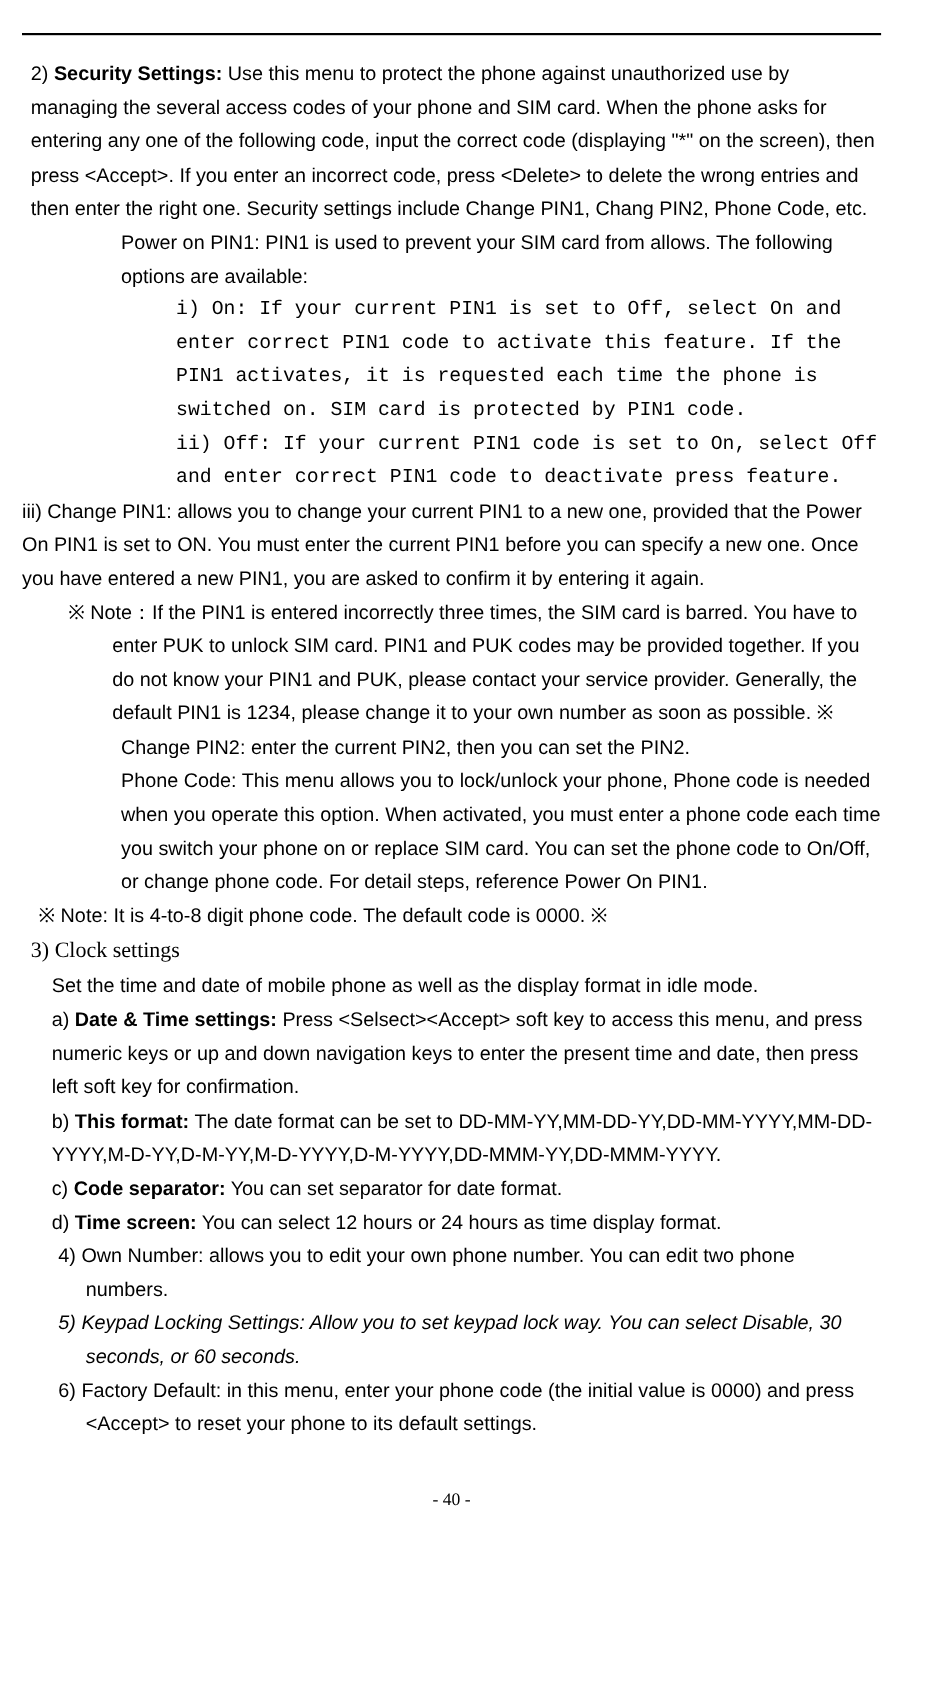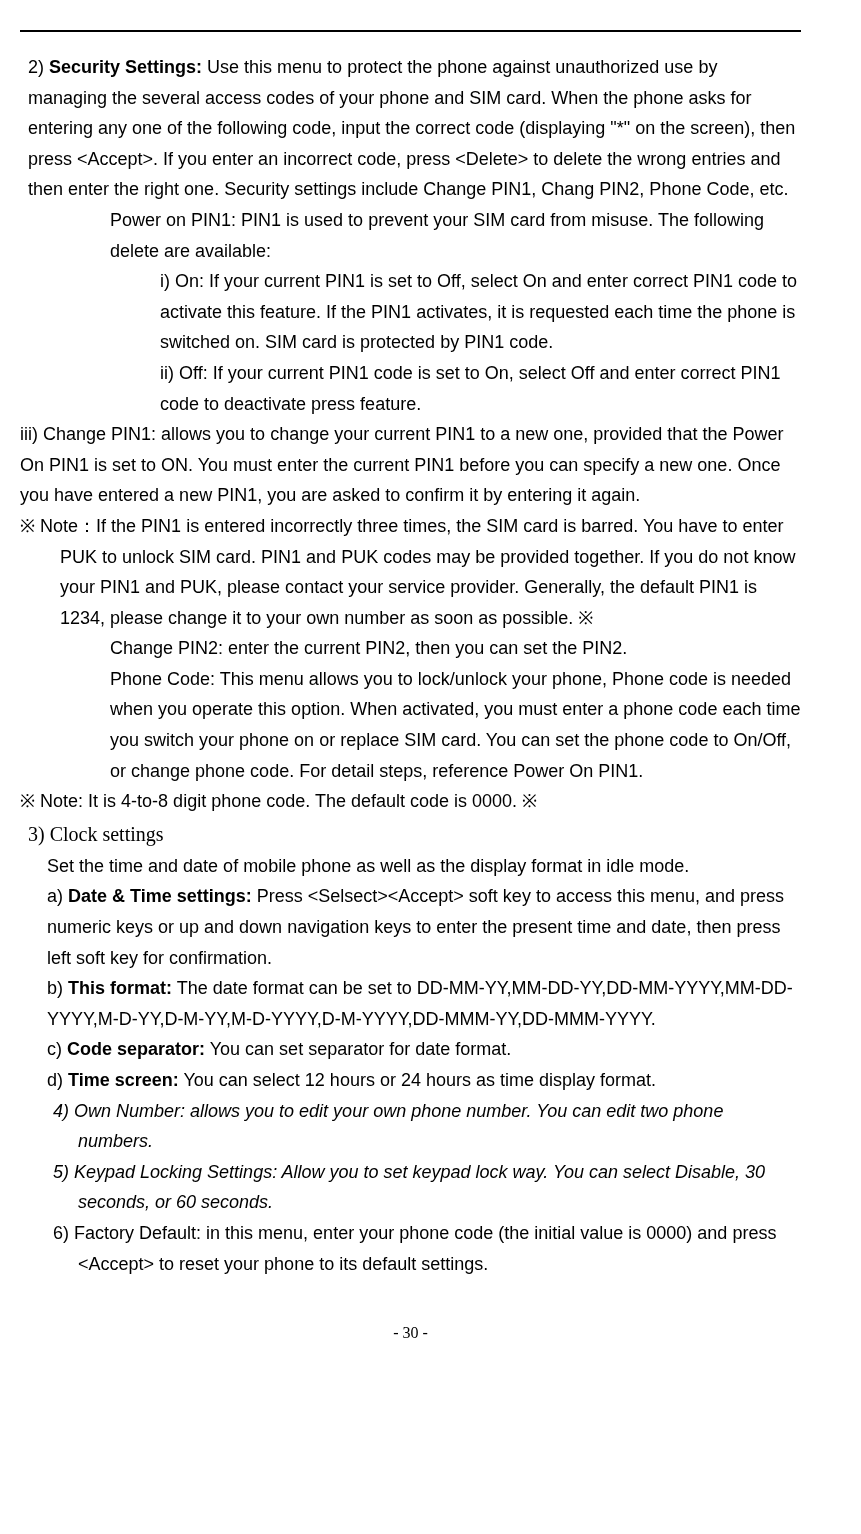--- a/index.html
+++ b/index.html
@@ -12,64 +12,64 @@
       width: 821px;
       box-sizing: border-box;
     }
     .top-border {
       border-top: 2px solid #000;
       margin-bottom: 20px;
     }
     .indent-1 { margin-left: 8px; }
     .indent-2 { margin-left: 27px; }
     .indent-3 { margin-left: 90px; }
-    .indent-4 { margin-left: 140px; }
+    .indent-4 { margin-left: 140px; font-family: Liberation Mono, monospace; }
     .bold { font-weight: bold; }
     .serif { font-family: 'Times New Roman', serif; font-size: 20px; }
     .page-number {
       text-align: center;
       margin-top: 40px;
       font-family: 'Times New Roman', serif;
       font-size: 16px;
     }
     p { margin: 0; }
     .note { margin-left: 0; }
   </style>
 </head>
 <body>
 
 <div class="top-border"></div>
 
 <p class="indent-1">
   <span>2)  </span><span class="bold">Security Settings:</span><span> Use this menu to protect the phone against unauthorized use by managing the several access codes of your phone and SIM card. When the phone asks for entering any one of the following code, input the correct code (displaying "*" on the screen), then press &lt;Accept&gt;. If you enter an incorrect code, press &lt;Delete&gt; to delete the wrong entries and then enter the right one. Security settings include Change PIN1, Chang PIN2, Phone Code, etc.</span>
 </p>
 
-<p class="indent-3">Power on PIN1: PIN1 is used to prevent your SIM card from misuse. The following delete are available:</p>
+<p class="indent-3">Power on PIN1: PIN1 is used to prevent your SIM card from allows. The following options are available:</p>
 
 <p class="indent-4">
   <span>i)  </span><span>On: If your current PIN1 is set to Off, select On and enter correct PIN1 code to activate this feature. If the PIN1 activates, it is requested each time the phone is switched on. SIM card is protected by PIN1 code.</span>
 </p>
 
 <p class="indent-4">
   <span>ii)   </span><span>Off: If your current PIN1 code is set to On, select Off and enter correct PIN1 code to deactivate press feature.</span>
 </p>
 
 <p style="">
   <span>iii)  </span><span>Change PIN1: allows you to change your current PIN1 to a new one, provided that the Power On PIN1 is set to ON. You must enter the current PIN1 before you can specify a new one. Once you have entered a new PIN1, you are asked to confirm it by entering it again.</span>
 </p>
 
-<p class="note" style="padding-left:40px; text-indent:-40px;">
+<p class="note" style="padding-left:40px; text-indent:-40px;margin-left:42px;">
   <span>※ Note：If the PIN1 is entered incorrectly three times, the SIM card is barred. You have to enter PUK to unlock SIM card. PIN1 and PUK codes may be provided together. If you do not know your PIN1 and PUK, please contact your service provider. Generally, the default PIN1 is 1234, please change it to your own number as soon as possible. ※</span>
 </p>
 
 <p class="indent-3">Change PIN2: enter the current PIN2, then you can set the PIN2.</p>
 
 <p class="indent-3">Phone Code: This menu allows you to lock/unlock your phone, Phone code is needed when you operate this option. When activated, you must enter a phone code each time you switch your phone on or replace SIM card. You can set the phone code to On/Off, or change phone code. For detail steps, reference Power On PIN1.</p>
 
-<p style="">※  Note: It is 4-to-8 digit phone code. The default code is 0000.  ※</p>
+<p style="margin-left:15px;">※  Note: It is 4-to-8 digit phone code. The default code is 0000.  ※</p>
 
 <p class="indent-1">
   <span class="serif">3)  </span><span class="serif">Clock settings</span>
 </p>
 
 <p class="indent-2">Set the time and date of mobile phone as well as the display format in idle mode.</p>
 
 <p class="indent-2">
   <span>a) </span><span class="bold">Date &amp; Time settings:</span><span> Press &lt;Selsect&gt;&lt;Accept&gt; soft key to access this menu, and press numeric keys or up and down navigation keys to enter the present time and date, then press left soft key for confirmation.</span>
 </p>
@@ -79,19 +79,19 @@
 </p>
 
 <p class="indent-2">
   <span>c)  </span><span class="bold">Code separator:</span><span> You can set separator for date format.</span>
 </p>
 
 <p class="indent-2">
   <span>d)  </span><span class="bold">Time screen:</span><span> You can select 12 hours or 24 hours as time display format.</span>
 </p>
 
-<p class="indent-1" style="padding-left:50px; text-indent:-25px;font-style:italic;">4) Own Number: allows you to edit your own phone number. You can edit two phone numbers.</p>
+<p class="indent-1" style="padding-left:50px; text-indent:-25px;">4) Own Number: allows you to edit your own phone number. You can edit two phone numbers.</p>
 
 <p class="indent-1" style="padding-left:50px; text-indent:-25px;font-style:italic;">5) Keypad Locking Settings: Allow you to set keypad lock way. You can select Disable, 30 seconds, or 60 seconds.</p>
 
 <p class="indent-1" style="padding-left:50px; text-indent:-25px;">6) Factory Default: in this menu, enter your phone code (the initial value is 0000) and press &lt;Accept&gt; to reset your phone to its default settings.</p>
 
-<div class="page-number">- 30 -</div>
+<div class="page-number">- 40 -</div>
 
 </body></html>

